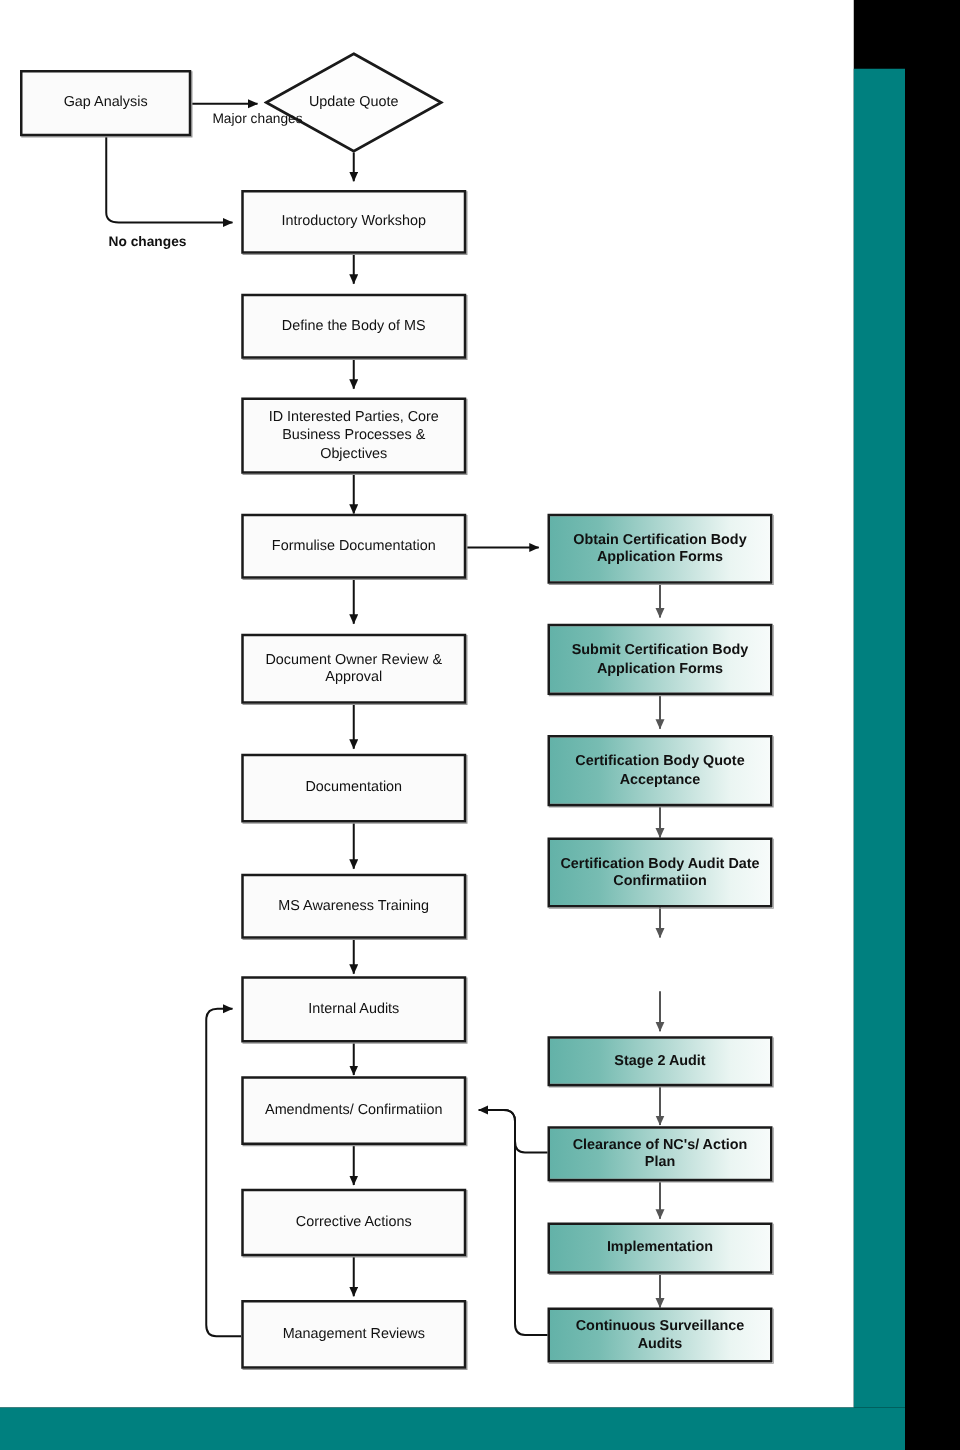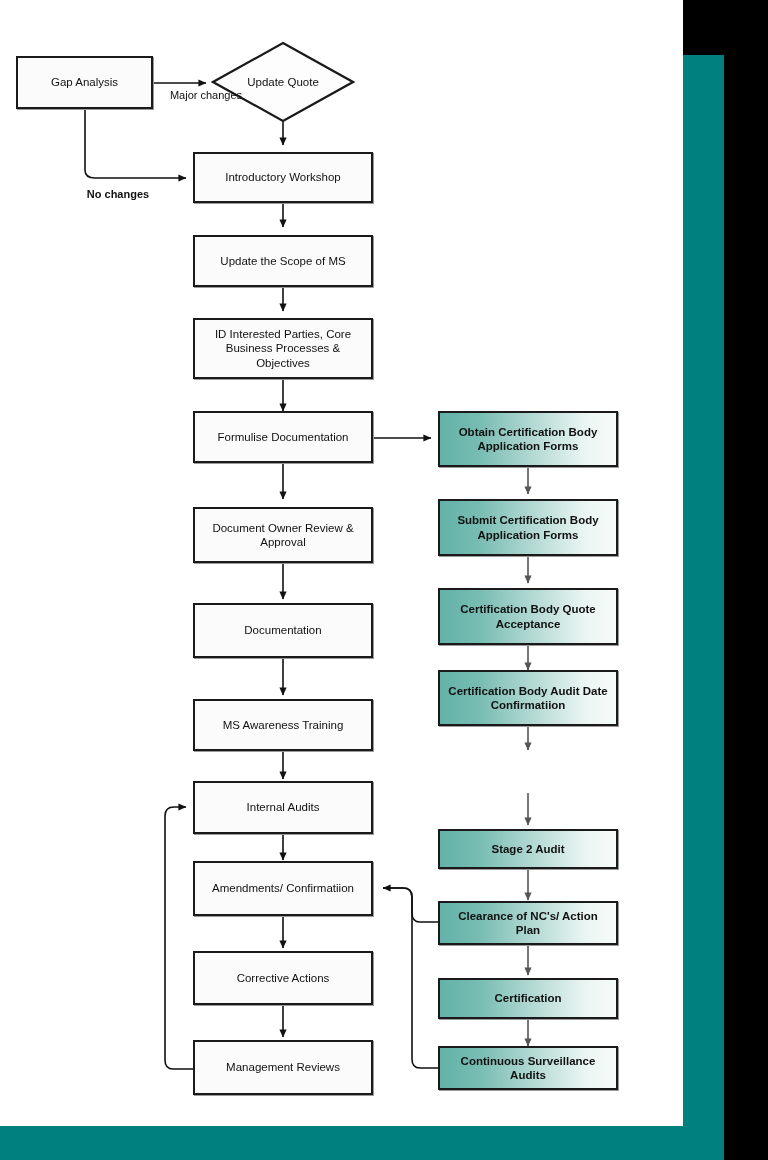--- a/index.html
+++ b/index.html
@@ -94,21 +94,21 @@
         <polygon points="72,2 142,41 72,80 2,41" fill="#fdfdfd" stroke="#1a1a1a" stroke-width="2.2"></polygon>
       </svg>
       <div class="dia-label">Update Quote</div>
     </div>
 
     <div class="node proc" style="left:193px;top:152px;width:180px;height:51px;">
       <span>Introductory Workshop</span>
     </div>
 
     <div class="node proc" style="left:193px;top:235px;width:180px;height:52px;">
-      <span>Update the Scope of MS</span>
+      <span>Define the Body of MS</span>
     </div>
 
     <div class="node proc" style="left:193px;top:318px;width:180px;height:61px;padding:0 6px;">
       <span>ID Interested Parties, Core Business Processes &amp; Objectives</span>
     </div>
 
     <div class="node proc" style="left:193px;top:411px;width:180px;height:52px;">
       <span>Formulise Documentation</span>
     </div>
 
@@ -162,21 +162,21 @@
 
     <div class="node teal" style="left:438px;top:829px;width:180px;height:40px;">
       <span>Stage 2 Audit</span>
     </div>
 
     <div class="node teal" style="left:438px;top:901px;width:180px;height:44px;padding:0 5px;">
       <span>Clearance of NC's/ Action Plan</span>
     </div>
 
     <div class="node teal" style="left:438px;top:978px;width:180px;height:41px;">
-      <span>Certification</span>
+      <span>Implementation</span>
     </div>
 
     <div class="node teal" style="left:438px;top:1046px;width:180px;height:44px;padding:0 5px;">
       <span>Continuous Surveillance Audits</span>
     </div>
 
   </div>
 
   <div id="side-bar"></div>
   <div id="bottom-band"></div>

